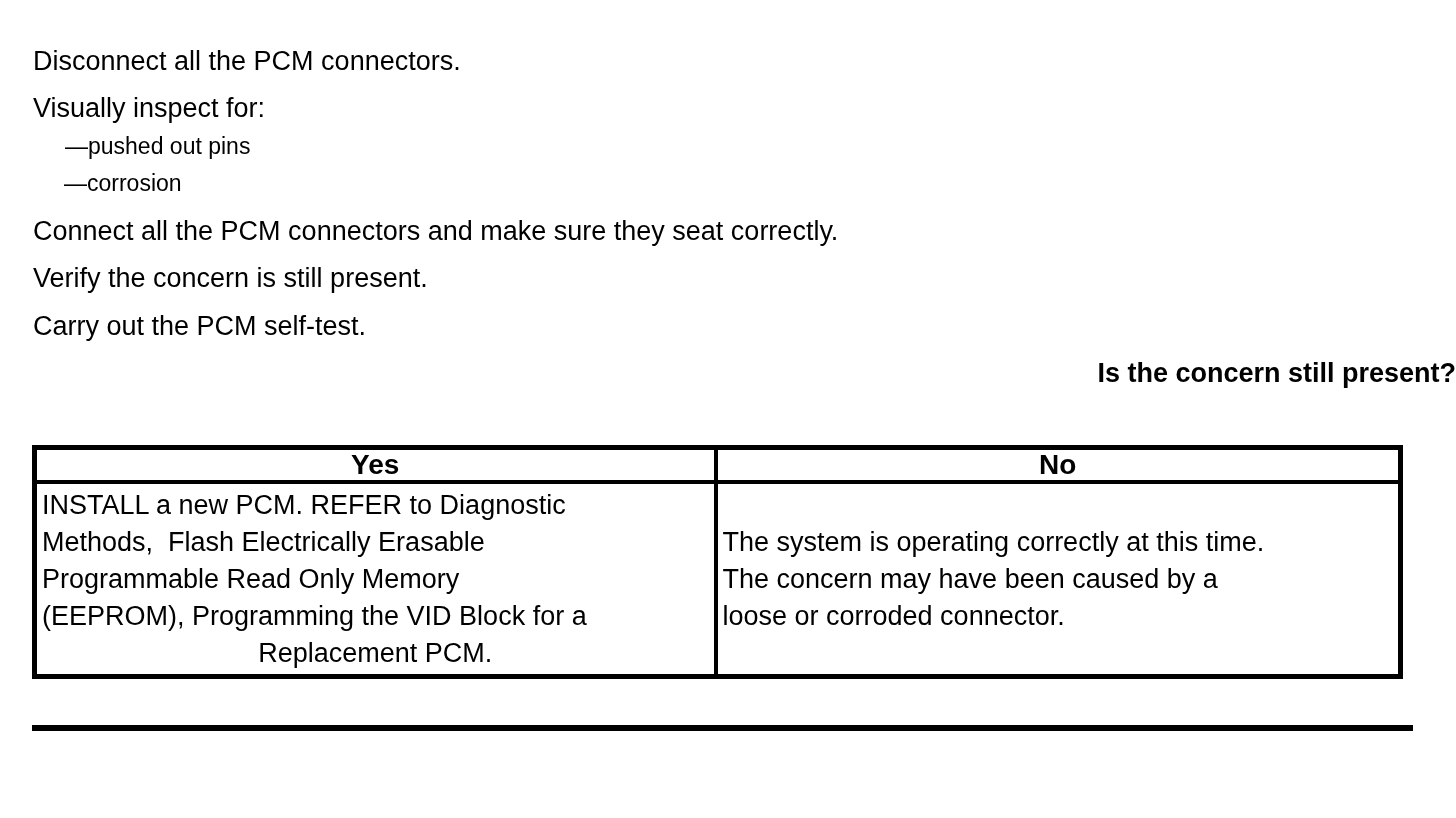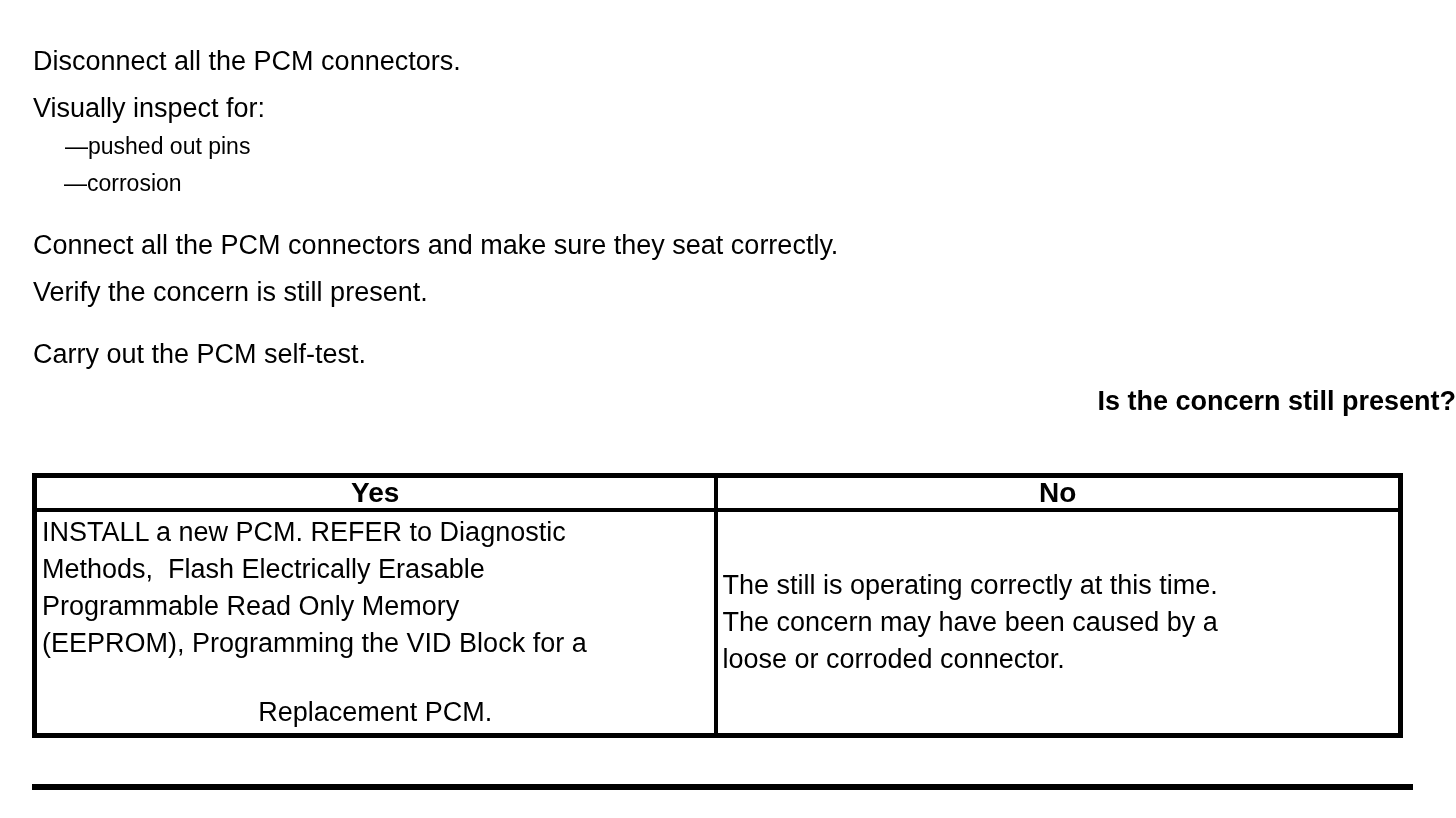--- a/index.html
+++ b/index.html
@@ -25,21 +25,21 @@
   }
   .para {
     font-size: 27px;
     line-height: 30px;
     margin: 17px 0 0 1px;
   }
   .para.first {
     margin-top: 26px;
   }
   .para.gap {
-    margin-top: 32px;
+    margin-top: 18px;
   }
   .item {
     font-size: 23px;
     line-height: 30px;
     margin: 8px 0 0 33px;
   }
   .item + .item {
     margin-top: 7px;
     margin-left: 32px;
   }
@@ -73,21 +73,20 @@
     height: 186px;
     padding: 2px 5px;
   }
   .cell-line {
     line-height: 37px;
     white-space: pre;
     text-align: left;
   }
   .cell-line.center {
     text-align: center;
-    margin-top: 32px;
   }
   .bottom-rule {
     width: 1381px;
     height: 6px;
     background: #000000;
     margin-top: 46px;
   }
 </style>
 </head>
 <body>
@@ -125,21 +124,21 @@
     <tbody>
       <tr>
         <td>
           <div class="cell-line">INSTALL a new PCM. REFER to Diagnostic</div>
           <div class="cell-line">Methods,  Flash Electrically Erasable</div>
           <div class="cell-line">Programmable Read Only Memory</div>
           <div class="cell-line">(EEPROM), Programming the VID Block for a</div>
           <div class="cell-line center">Replacement PCM.</div>
         </td>
         <td>
-          <div class="cell-line">The still is operating correctly at this time.</div>
+          <div class="cell-line">The system is operating correctly at this time.</div>
           <div class="cell-line">The concern may have been caused by a</div>
           <div class="cell-line">loose or corroded connector.</div>
         </td>
       </tr>
     </tbody>
   </table>
 
   <div class="bottom-rule"></div>
 
 </div>

